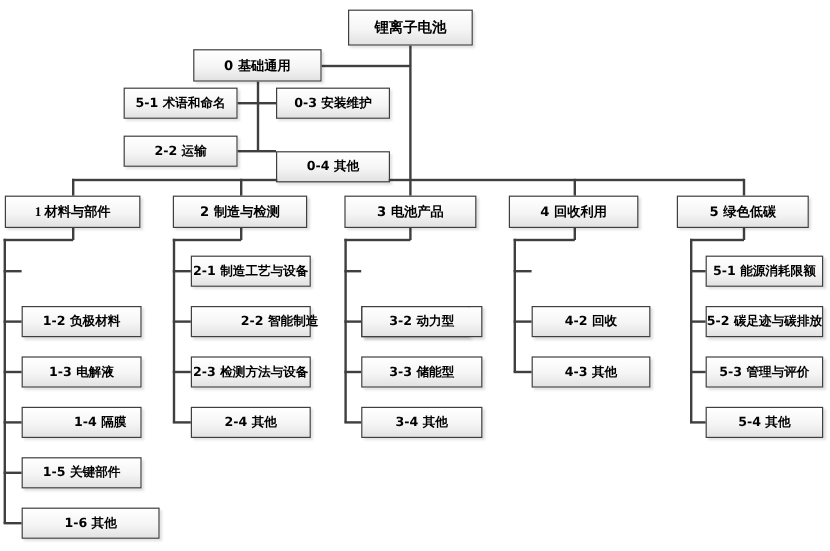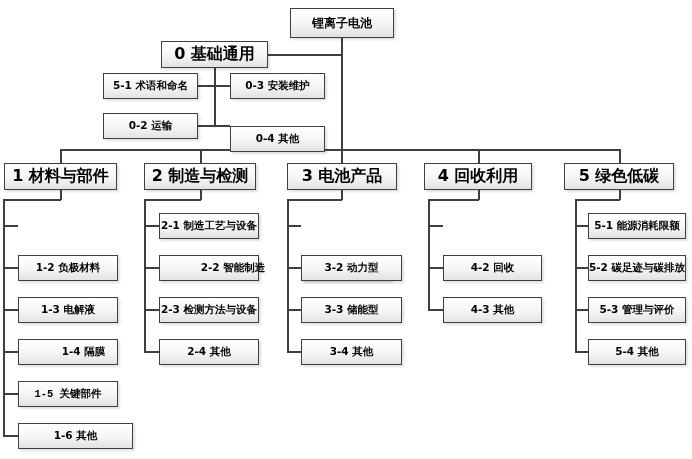--- a/index.html
+++ b/index.html
@@ -24,21 +24,21 @@
     display: flex;
     align-items: center;
     justify-content: center;
     font-weight: bold;
     color: #000000;
     font-size: 11px;
     white-space: nowrap;
     text-align: center;
   }
   .node.root  { font-size: 12px; }
-  .node.level { font-size: 16px; }
+  .node.level { font-size: 11px; }
   .node.child { font-size: 10.5px; }
   .vl, .hl {
     position: absolute;
     background: #3f3f3f;
   }
   .vl { width: 1.5px; }
   .hl { height: 1.5px; }
 </style>
 </head>
 <body>
@@ -99,33 +99,33 @@
   <div class="hl" style="left:575px; top:225px; width:13px;"></div>
   <div class="hl" style="left:575px; top:267px; width:13px;"></div>
   <div class="hl" style="left:575px; top:309px; width:13px;"></div>
   <div class="hl" style="left:575px; top:351px; width:13px;"></div>
 
   <div class="node root" style="left:290px; top:8px; width:104px; height:30px;">锂离子电池</div>
 
   <div class="node level" style="left:161px; top:41px; width:107px; height:27px;">0 基础通用</div>
   <div class="node child" style="left:103px; top:73px; width:95px; height:26px;">5-1 术语和命名</div>
   <div class="node child" style="left:230px; top:73px; width:95px; height:26px;">0-3 安装维护</div>
-  <div class="node child" style="left:103px; top:113px; width:95px; height:26px;">0-2 运输</div>
+  <div class="node child" style="left:103px; top:113px; width:95px; height:26px;">2-2 运输</div>
   <div class="node child" style="left:230px; top:126px; width:95px; height:26px;">0-4 其他</div>
 
-  <div class="node level" style="left:4px; top:163px; width:113px; height:27px;">1 材料与部件</div>
+  <div class="node level" style="left:4px; top:163px; width:113px; height:27px;font-family:Liberation Serif, serif;">1 材料与部件</div>
   <div class="node level" style="left:144px; top:163px; width:112px; height:27px;">2 制造与检测</div>
   <div class="node level" style="left:287px; top:163px; width:110px; height:27px;">3 电池产品</div>
   <div class="node level" style="left:424px; top:163px; width:108px; height:27px;">4 回收利用</div>
   <div class="node level" style="left:564px; top:163px; width:110px; height:27px;">5 绿色低碳</div>
 
   <div class="node child" style="left:18px; top:255px; width:100px; height:26px;">1-2 负极材料</div>
   <div class="node child" style="left:18px; top:297px; width:100px; height:26px;">1-3 电解液</div>
   <div class="node child" style="left:18px; top:339px; width:100px; height:26px;padding-left:31px;">1-4 隔膜</div>
-  <div class="node child" style="left:18px; top:381px; width:100px; height:26px;font-family:Liberation Mono, monospace;">1-5 关键部件</div>
+  <div class="node child" style="left:18px; top:381px; width:100px; height:26px;">1-5 关键部件</div>
   <div class="node child" style="left:18px; top:423px; width:115px; height:26px;">1-6 其他</div>
 
   <div class="node child" style="left:159px; top:213px; width:100px; height:26px;">2-1 制造工艺与设备</div>
   <div class="node child" style="left:159px; top:255px; width:100px; height:26px;padding-left:48px;">2-2 智能制造</div>
   <div class="node child" style="left:159px; top:297px; width:100px; height:26px;">2-3 检测方法与设备</div>
   <div class="node child" style="left:159px; top:339px; width:100px; height:26px;">2-4 其他</div>
 
   <div class="node child" style="left:301px; top:213px; width:90px; height:26px;margin-top:42px;">3-1 消费型</div>
   <div class="node child" style="left:301px; top:255px; width:101px; height:26px;">3-2 动力型</div>
   <div class="node child" style="left:301px; top:297px; width:101px; height:26px;">3-3 储能型</div>

